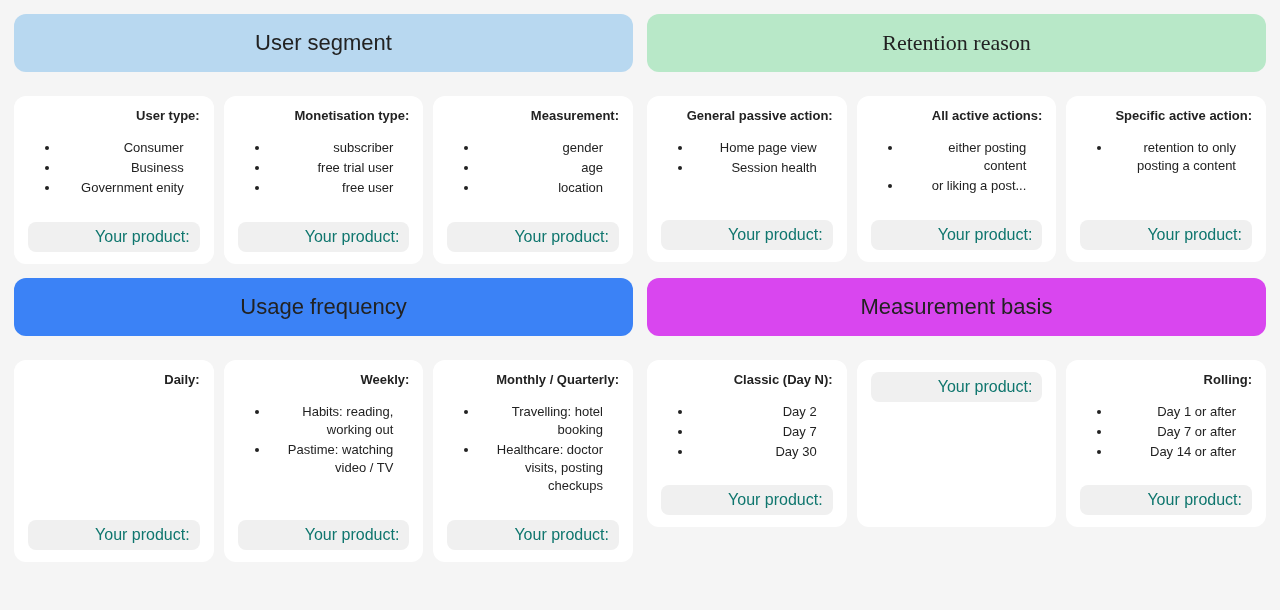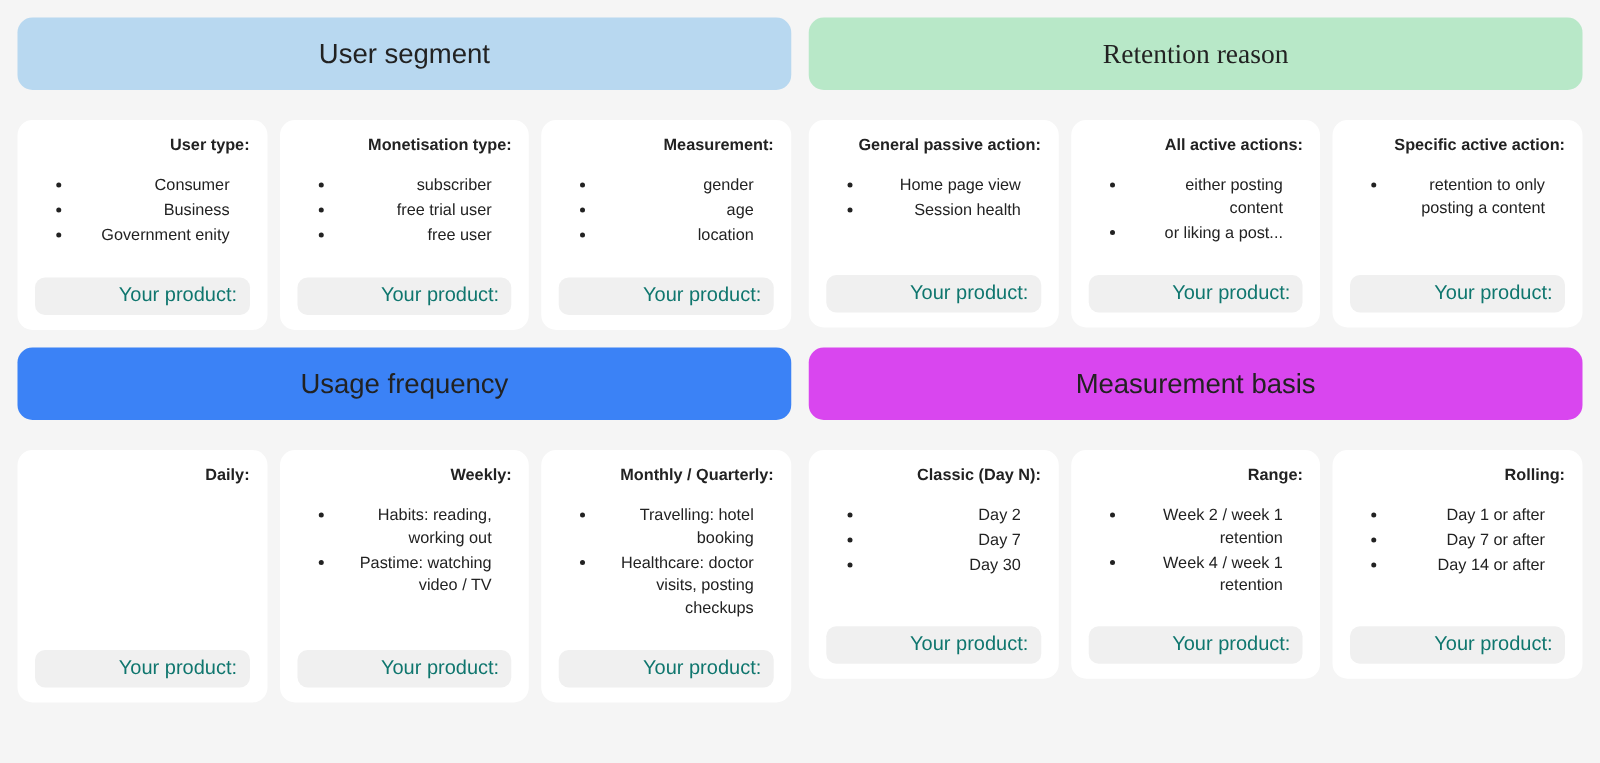--- a/index.html
+++ b/index.html
@@ -190,27 +190,20 @@
             <div class="card-title">Classic (Day N):</div>
             <ul>
               <li>Day 2</li>
               <li>Day 7</li>
               <li>Day 30</li>
             </ul>
           </div>
           <div class="card-product">Your product:</div>
         </div>
         <div class="card">
-          <div class="card-content">
-            <div class="card-title">Range:</div>
-            <ul>
-              <li>Week 2 / week 1 retention</li>
-              <li>Week 4  / week 1 retention</li>
-            </ul>
-          </div>
           <div class="card-product">Your product:</div>
         </div>
         <div class="card">
           <div class="card-content">
             <div class="card-title">Rolling:</div>
             <ul>
               <li>Day 1 or after</li>
               <li>Day 7 or after</li>
               <li>Day 14 or after</li>
             </ul>

